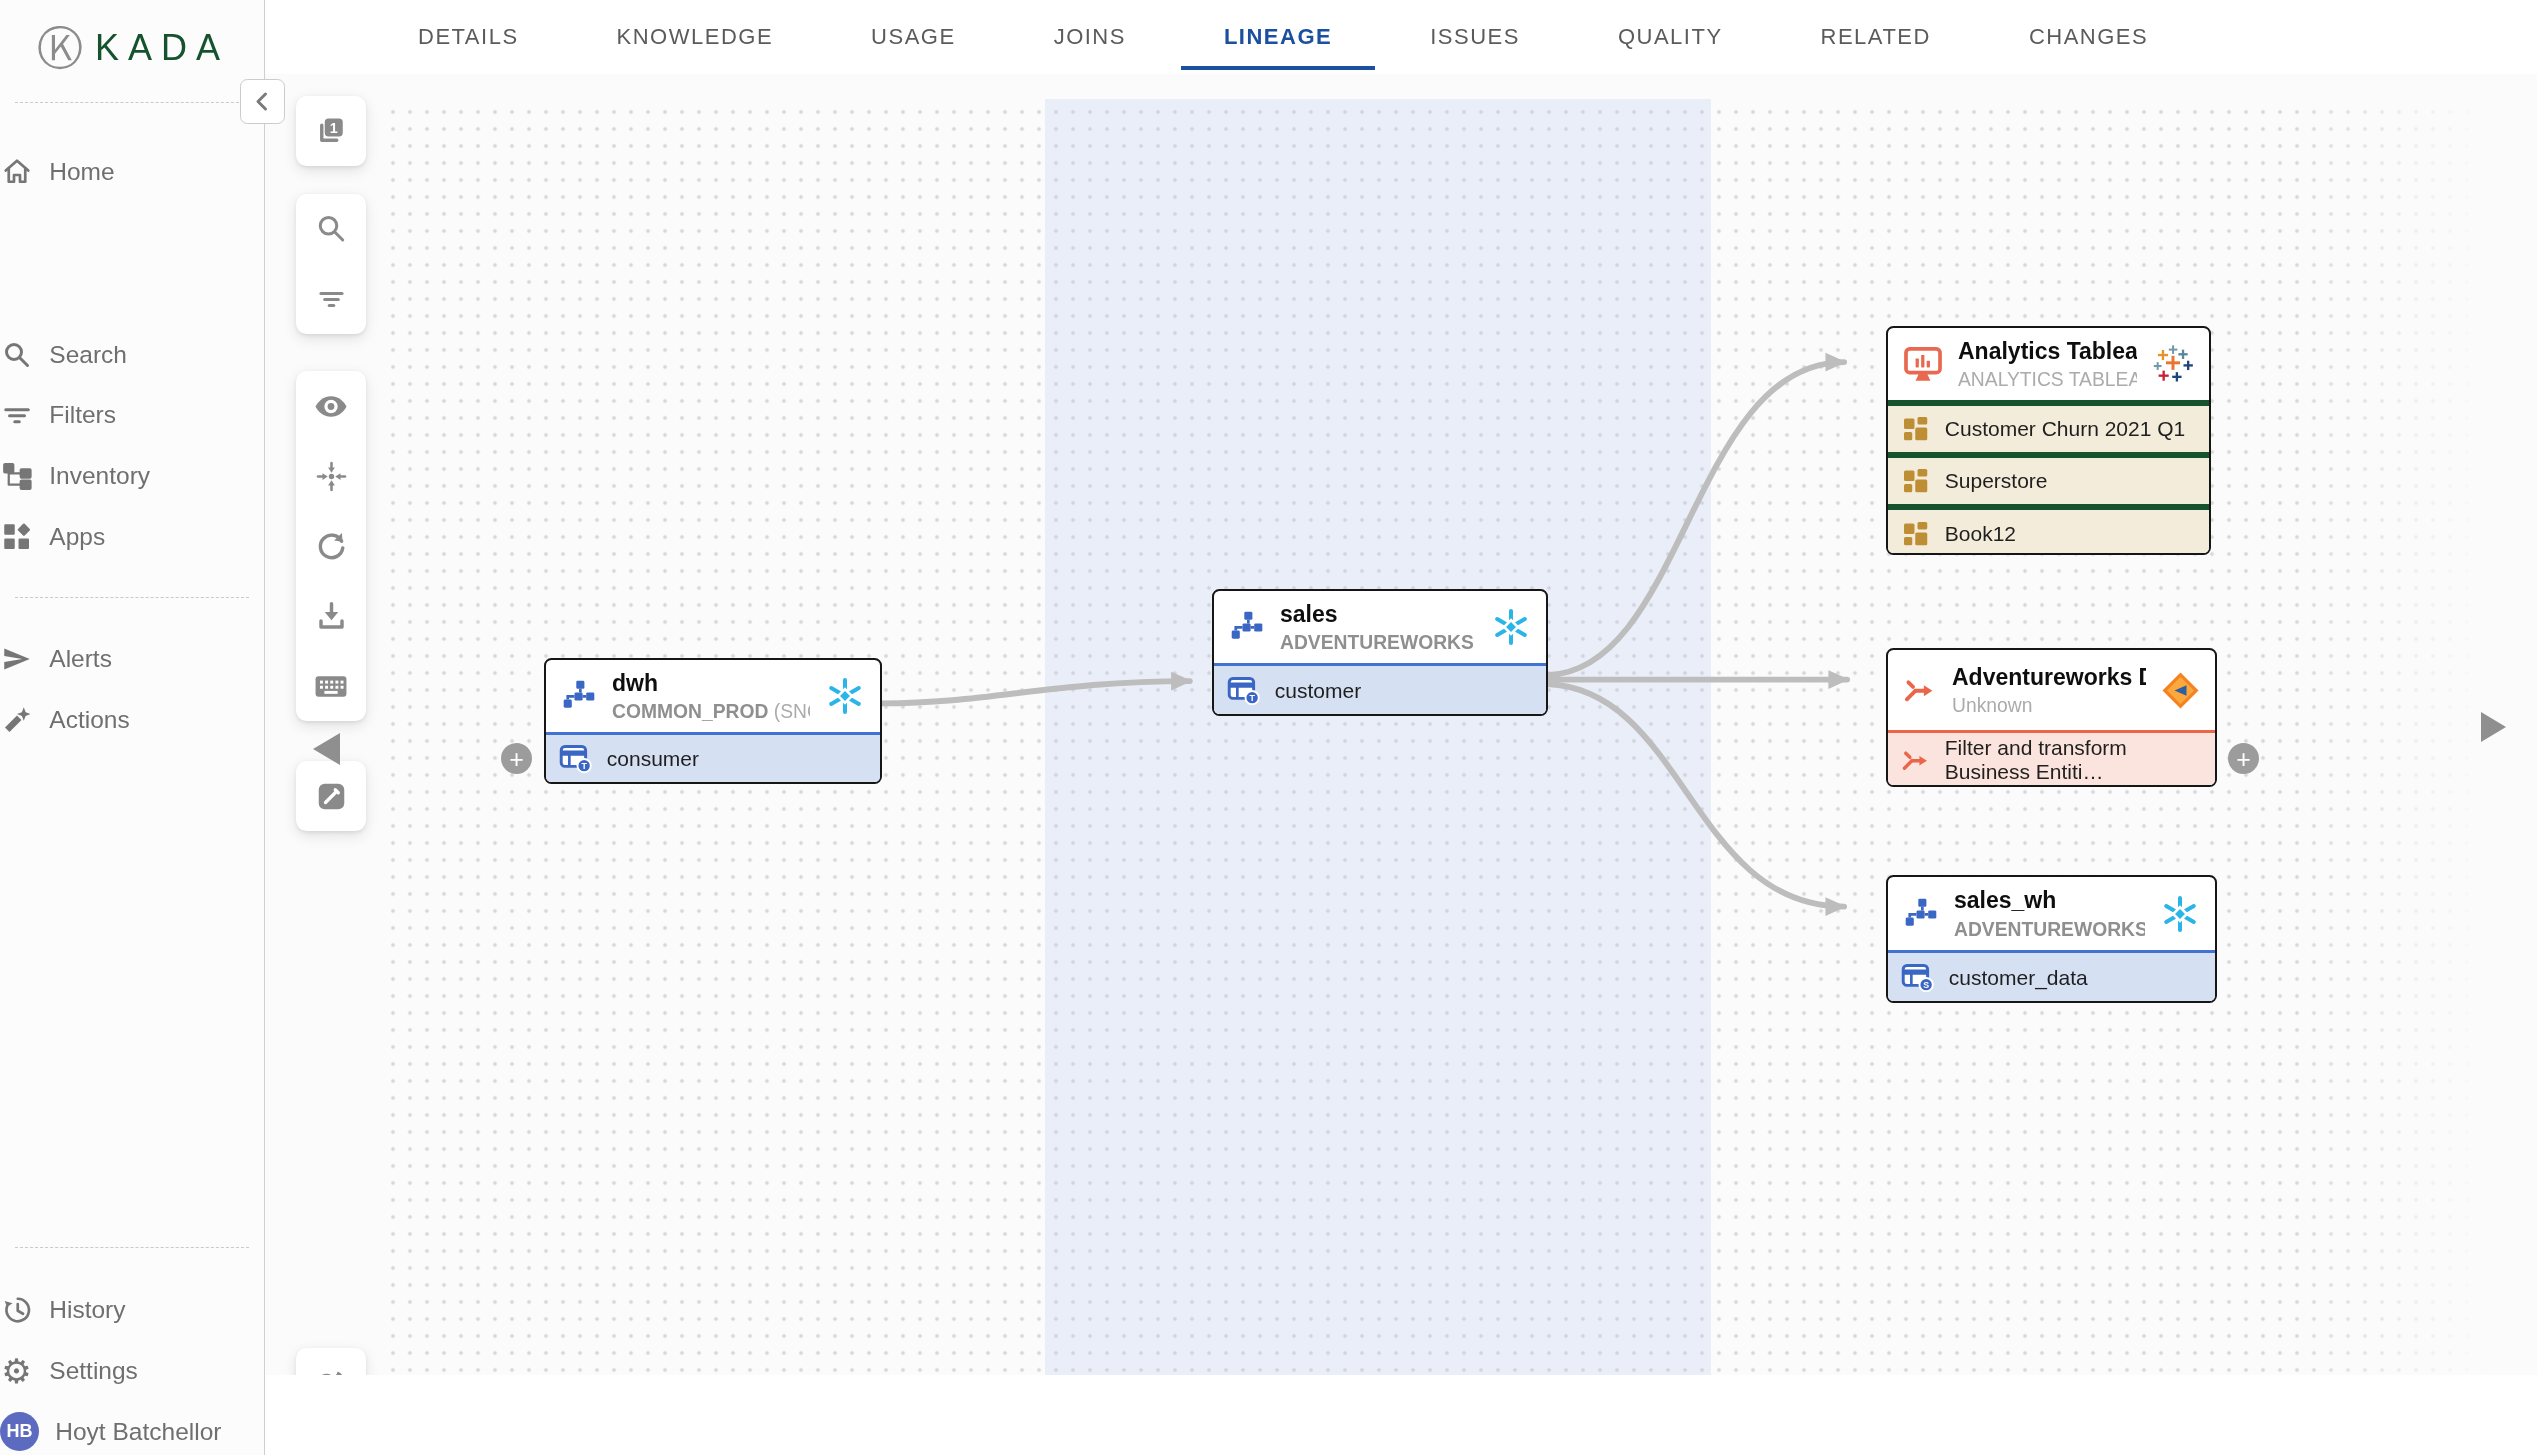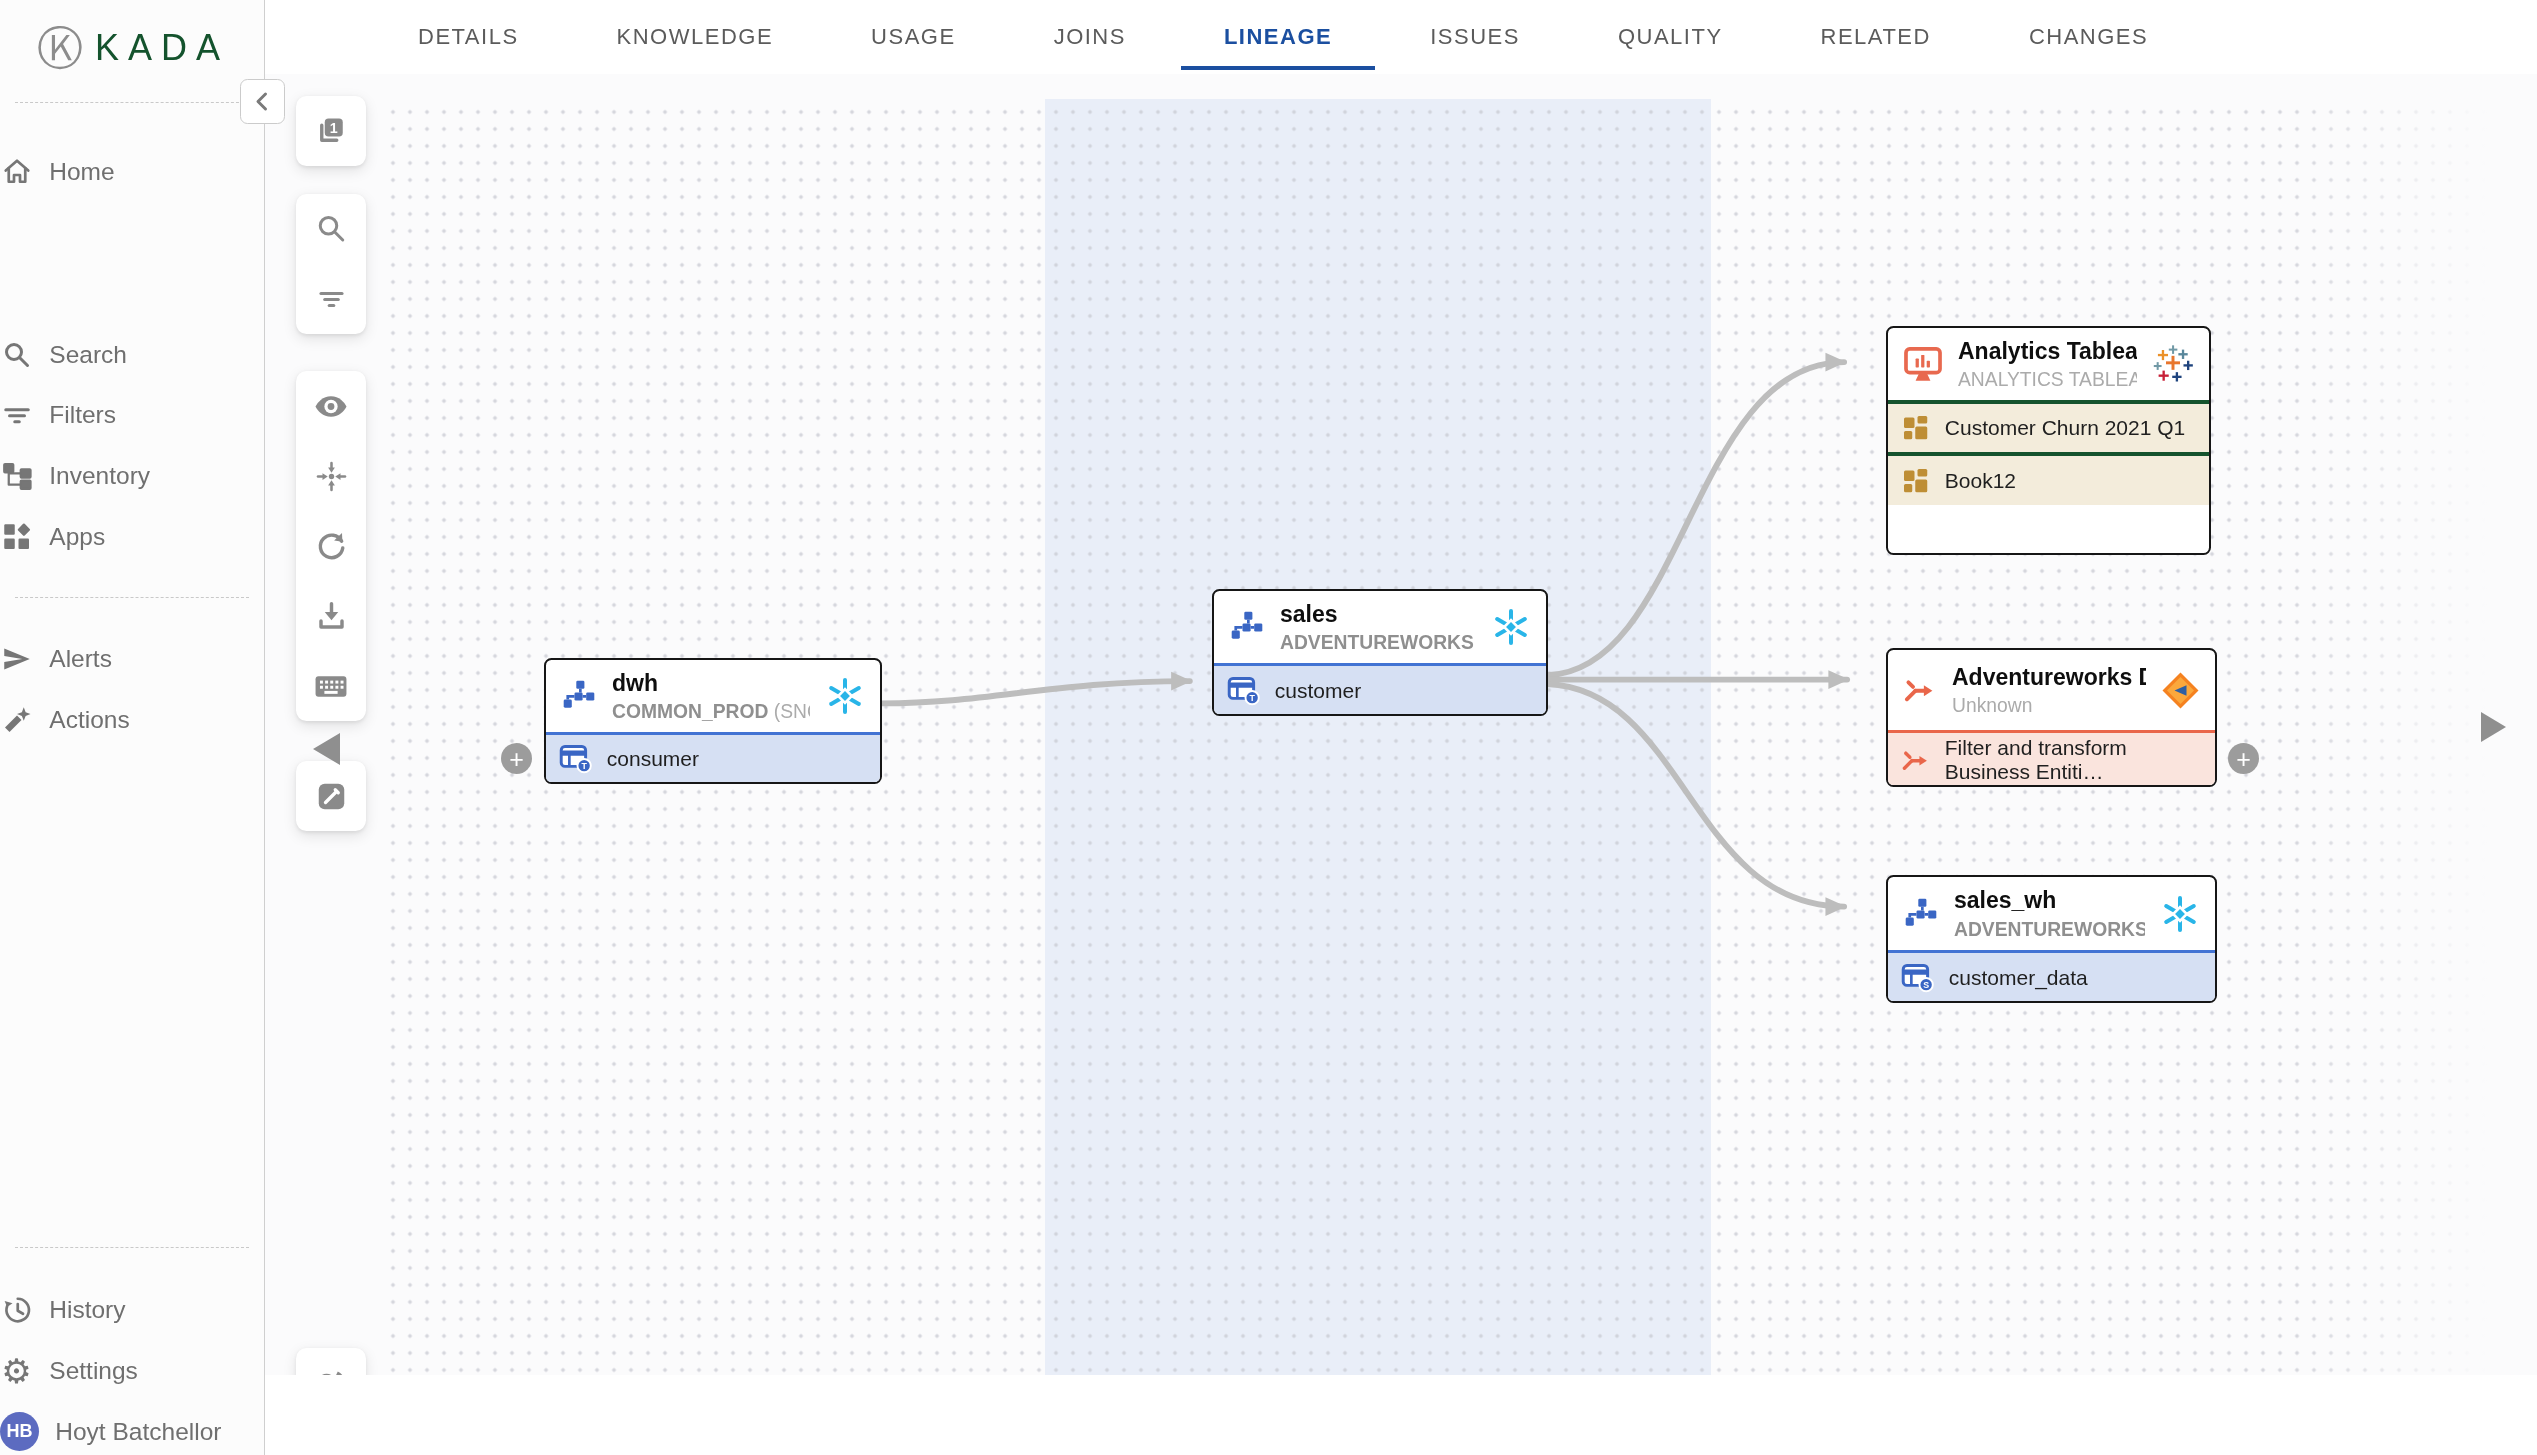--- a/index.html
+++ b/index.html
@@ -40,21 +40,21 @@
   #tri-right{left:2217px;top:638px;border-top:15.6px solid transparent;border-bottom:15.6px solid transparent;border-left:25px solid #8F8F8F;}
   
   .node{background:#fff;border:2.2px solid #161616;border-radius:7.4px;z-index:10;box-sizing:border-box;overflow:hidden;}
   .nhead{display:flex;align-items:center;gap:15px;padding:0 15px;cursor:pointer;}
   .nhead .htxt{flex:1;min-width:0;overflow:hidden;}
   .ntitle{font-size:23px;font-weight:700;color:#0E0E0E;line-height:1.3;white-space:nowrap;}
   .nsub{font-size:19.3px;color:#ABABAB;white-space:nowrap;margin-top:3px;}
   .nsub .strong{font-weight:700;color:#8F8F8F;}
   .nrow{display:flex;align-items:center;gap:13.4px;padding:0 13.4px;font-size:21px;color:#1F1F1F;cursor:pointer;box-sizing:border-box;}
   .row-blue{background:#D6E0F3;border-top:3px solid #4273D3;}
-  .row-tan{background:#F3ECDB;border-top:4px solid #14532d;}
+  .row-tan{background:#F3ECDB;border-top:6px solid #14532d;}
   .row-pink{background:#FAE4DD;border-top:3px solid #E9664A;}
   .plus{width:31px;height:31px;border-radius:50%;background:#9C9C9C;color:#fff;font-size:25px;font-weight:400;z-index:11;
     display:flex;align-items:center;justify-content:center;cursor:pointer;line-height:0;}
   svg{display:block;}
 </style>
 </head>
 <body>
 
 <div class="abs" id="sidebar">
   <div class="abs brand">
@@ -448,20 +448,31 @@
       <span>
         <svg width="30" height="30" viewBox="0 0 40 40" fill="#BE8E35">
             <rect x="4" y="6" width="14" height="14" rx="2"></rect>
             <rect x="22" y="4" width="13" height="10" rx="2"></rect>
             <rect x="4" y="24" width="11" height="11" rx="2"></rect>
             <rect x="19" y="18" width="16" height="17" rx="2"></rect>
           </svg>
       </span>
       <span>Customer Churn 2021 Q1</span>
     </div>
+    <div class="nrow row-tan" style="height:52px">
+      <span>
+        <svg width="30" height="30" viewBox="0 0 40 40" fill="#BE8E35">
+            <rect x="4" y="6" width="14" height="14" rx="2"></rect>
+            <rect x="22" y="4" width="13" height="10" rx="2"></rect>
+            <rect x="4" y="24" width="11" height="11" rx="2"></rect>
+            <rect x="19" y="18" width="16" height="17" rx="2"></rect>
+          </svg>
+      </span>
+      <span>Superstore</span>
+    </div>
     <div class="nrow row-tan" style="height:53px">
       <span>
         <svg width="30" height="30" viewBox="0 0 40 40" fill="#BE8E35">
             <rect x="4" y="6" width="14" height="14" rx="2"></rect>
             <rect x="22" y="4" width="13" height="10" rx="2"></rect>
             <rect x="4" y="24" width="11" height="11" rx="2"></rect>
             <rect x="19" y="18" width="16" height="17" rx="2"></rect>
           </svg>
       </span>
       <span>Book12</span>

